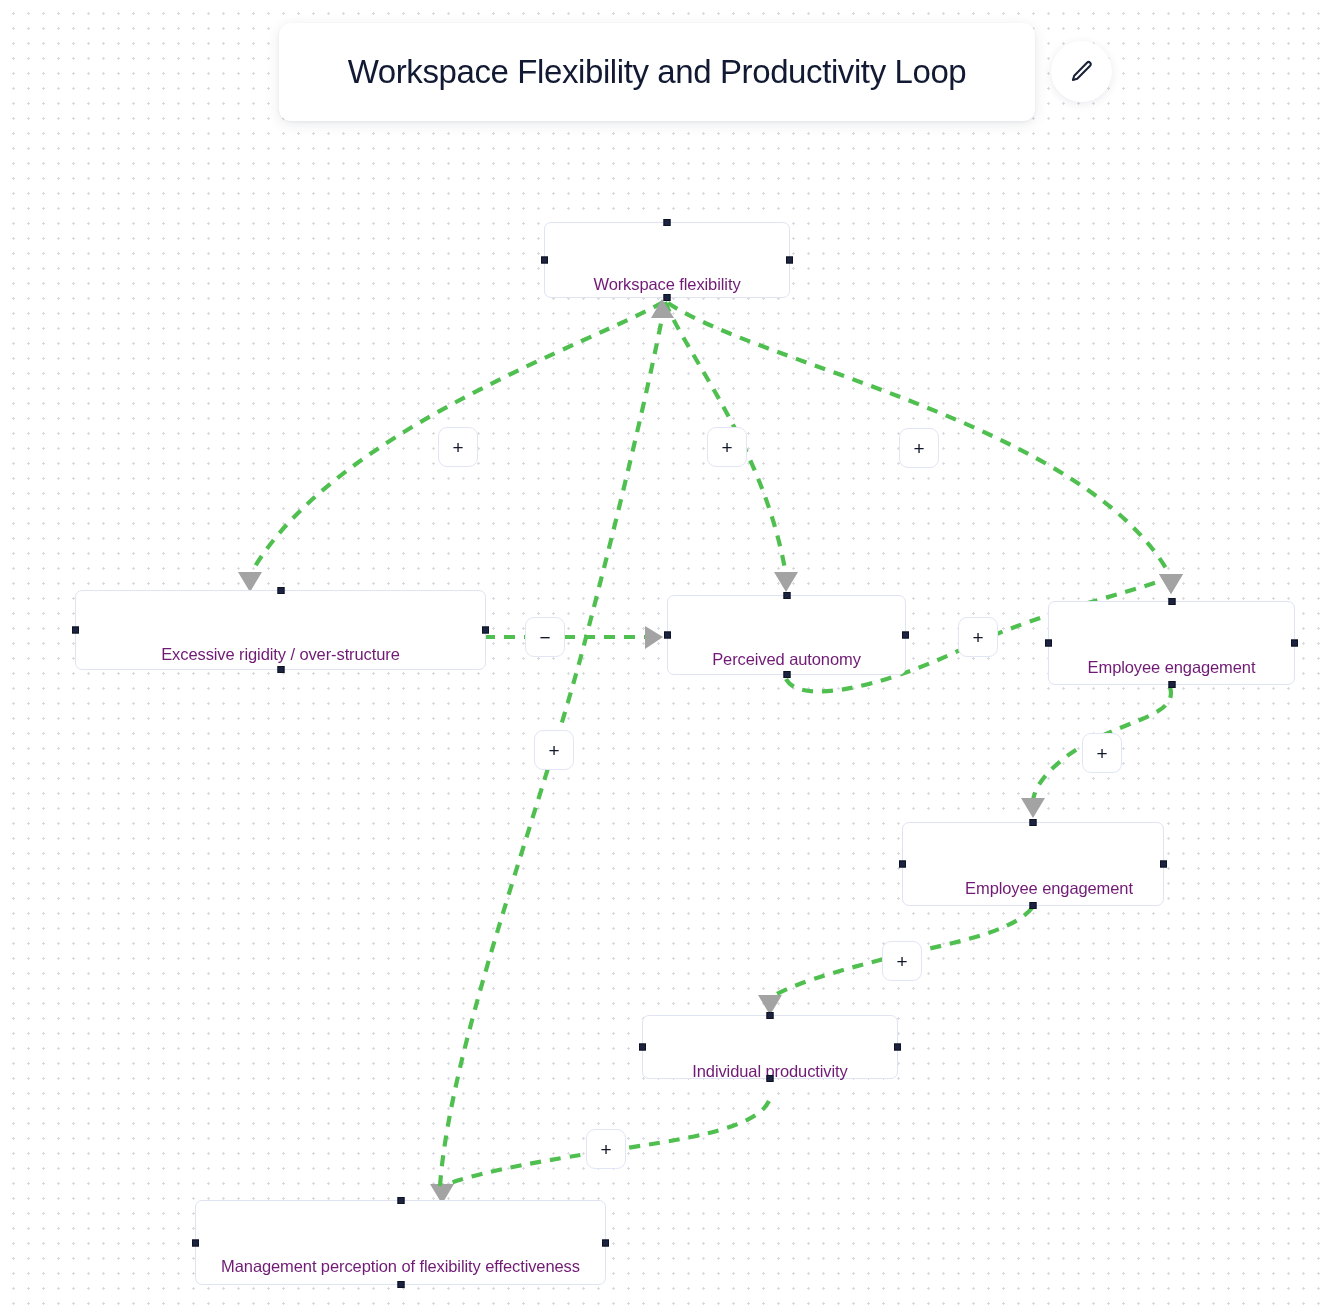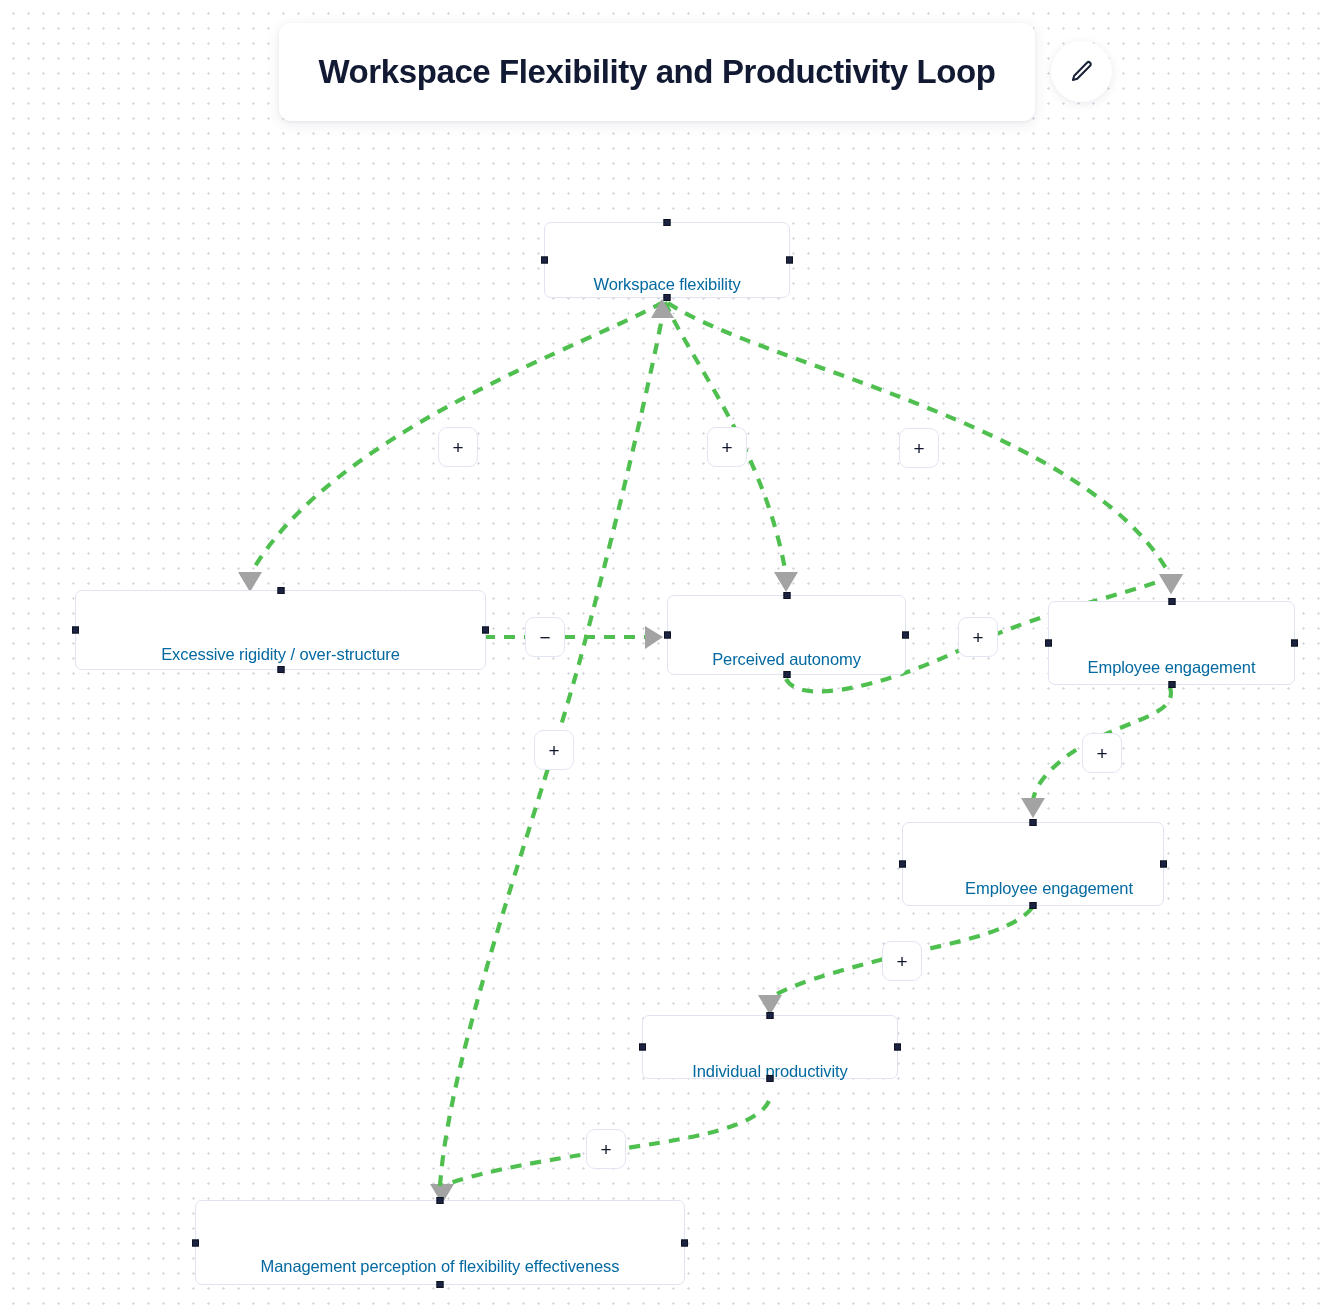--- a/index.html
+++ b/index.html
@@ -31,21 +31,21 @@
     background: #ffffff;
     border-radius: 12px;
     box-shadow: 0 3px 14px rgba(40, 46, 80, 0.10), 0 1px 3px rgba(40,46,80,0.06);
     display: flex;
     align-items: center;
     justify-content: center;
     z-index: 40;
   }
   #title-text {
     font-size: 33px;
-    font-weight: bold;
+    font-weight: normal;
     color: #121a33;
     letter-spacing: -0.4px;
     white-space: nowrap;
   }
 
   #edit-btn {
     position: absolute;
     left: 1051px;
     top: 41px;
     width: 61px;
@@ -87,21 +87,21 @@
     border: 1px solid #dfe3f2;
     border-radius: 7px;
     display: flex;
     align-items: center;
     justify-content: center;
     z-index: 20;
     cursor: pointer;
   }
   .node-label {
     font-size: 16.5px;
-    color: #0369a1;
+    color: #701a75;
     font-weight: 500;
     white-space: nowrap;
     letter-spacing: -0.1px;
     margin-top: 48px;
   }
   .handle {
     position: absolute;
     width: 7px;
     height: 7px;
     background: #1c2340;
@@ -228,21 +228,21 @@
   </div>
 
   <div class="node" style="left:642px; top:1015px; width:256px; height:64px;">
     <span class="node-label">Individual productivity</span>
     <span class="handle h-top"></span>
     <span class="handle h-bottom"></span>
     <span class="handle h-left"></span>
     <span class="handle h-right"></span>
   </div>
 
-  <div class="node" style="left:195px; top:1200px; width:490px; height:85px;">
+  <div class="node" style="left:195px; top:1200px; width:411px; height:85px;">
     <span class="node-label">Management perception of flexibility effectiveness</span>
     <span class="handle h-top"></span>
     <span class="handle h-bottom"></span>
     <span class="handle h-left"></span>
     <span class="handle h-right"></span>
   </div>
 
   <div class="edge-label" style="left:438px; top:427px;">
     <span>+</span>
   </div>

